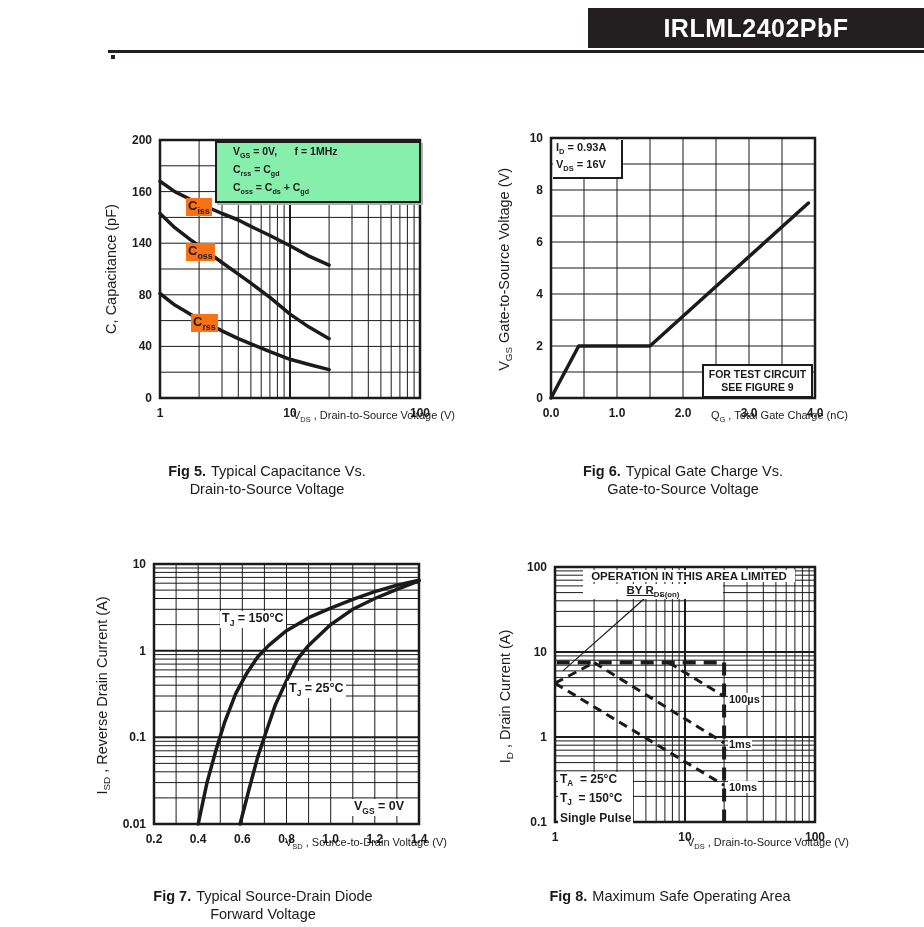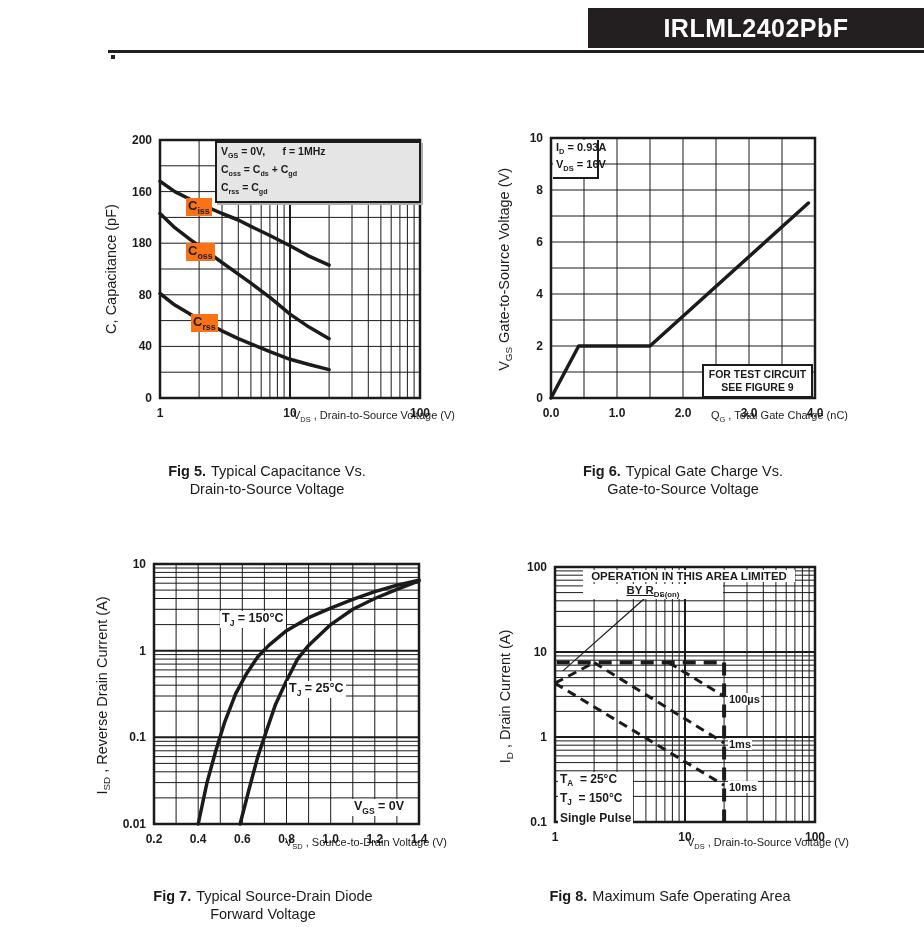--- a/index.html
+++ b/index.html
@@ -20,27 +20,27 @@
   .tick-x{position:absolute;width:44px;text-align:center;font-size:12px;font-weight:700;}
   .tick-y{position:absolute;width:48px;text-align:right;font-size:12px;font-weight:700;}
   
   .ytitle{width:300px;text-align:center;font-size:14.5px;transform:rotate(-90deg);}
   .xtitle{width:330px;text-align:right;font-size:11px;}
   .f5-ytitle{left:-39px;top:261px;} .f5-xtitle{left:125px;top:409px;}
   .f6-ytitle{left:355px;top:260px;} .f6-xtitle{left:518px;top:409px;}
   .f7-ytitle{left:-47px;top:686px;} .f7-xtitle{left:117px;top:836px;}
   .f8-ytitle{left:356px;top:687px;} .f8-xtitle{left:519px;top:836px;}
   
-  .legend5{left:215px;top:141px;width:206px;background:#e5e5e5;border:2px solid #1b1b1b;
-           box-shadow:2px 2px 0 #b0aeae;padding:2px 4px;}
+  .legend5{left:215px;top:141px;width:206px;background:#86efac;border:2px solid #1b1b1b;
+           box-shadow:2px 2px 0 #b0aeae;padding:2px 16px;}
   .legend5 div{font-size:10.5px;font-weight:700;line-height:13px;white-space:nowrap;}
   .curve-lbl{background:#f97316;padding:0 2px;font-size:13px;font-weight:700;}
   .lbl-ciss{left:186px;top:198px;} .lbl-coss{left:186px;top:243px;} .lbl-crss{left:191px;top:314px;}
   
-  .cond6{left:553px;top:140px;width:46px;background:#fff;border-right:2px solid #1b1b1b;
+  .cond6{left:553px;top:140px;width:70px;background:#fff;border-right:2px solid #1b1b1b;
          border-bottom:2px solid #1b1b1b;padding:1px 3px 2px 3px;}
   .cond6 div{font-size:11px;font-weight:700;line-height:13px;white-space:nowrap;}
   .note6{left:702px;top:364px;width:111px;background:#fff;border:2px solid #1b1b1b;
          text-align:center;padding:2px 0;}
   .note6 div{font-size:10.5px;font-weight:700;line-height:13px;text-align:center;}
   
   .anno{background:#fff;padding:0 2px;font-size:12.5px;font-weight:700;white-space:nowrap;}
   .lbl-150{left:220px;top:611px;} .lbl-25{left:287px;top:681px;} .lbl-vgs0{left:352px;top:799px;}
   
   .op1{left:583px;top:570px;width:212px;text-align:center;background:#fff;font-size:11.5px;font-weight:700;}
@@ -223,22 +223,22 @@
         <path d="M555.0 683.2 L724.1 785.3" fill="none" stroke="#1b1b1b" stroke-width="3" stroke-dasharray="9 6"></path>
       </g>
     </svg>
 
   <div id="overlays">
 
     <div class="ytitle f5-ytitle">C, Capacitance (pF)</div>
     <div class="xtitle f5-xtitle">V<sub>DS</sub> , Drain-to-Source Voltage (V)</div>
     <div class="legend5">
       <div>V<sub>GS</sub> = 0V,&nbsp;&nbsp;&nbsp;&nbsp;&nbsp;&nbsp;f = 1MHz</div>
+      <div>C<sub>rss</sub> = C<sub>gd</sub></div>
       <div>C<sub>oss</sub> = C<sub>ds</sub> + C<sub>gd</sub></div>
-      <div>C<sub>rss</sub> = C<sub>gd</sub></div>
     </div>
     <div class="curve-lbl lbl-ciss">C<sub>iss</sub></div>
     <div class="curve-lbl lbl-coss">C<sub>oss</sub></div>
     <div class="curve-lbl lbl-crss">C<sub>rss</sub></div>
     <div class="caption cap5">
       <div><span class="figno">Fig 5.</span><span>Typical Capacitance Vs.</span></div>
       <div>Drain-to-Source Voltage</div>
     </div>
 
     <div class="ytitle f6-ytitle">V<sub>GS</sub> Gate-to-Source Voltage (V)</div>
@@ -282,21 +282,21 @@
       <div><span class="figno">Fig 8.</span><span>Maximum Safe Operating Area</span></div>
       <div></div>
     </div>
 
   <div class="tick-x" style="left: 138px; top: 406px;">1</div>
       <div class="tick-x" style="left: 268px; top: 406px;">10</div>
       <div class="tick-x" style="left: 398px; top: 406px;">100</div>
       <div class="tick-y" style="left: 104px; top: 391px;">0</div>
       <div class="tick-y" style="left: 104px; top: 339.4px;">40</div>
       <div class="tick-y" style="left: 104px; top: 287.8px;">80</div>
-      <div class="tick-y" style="left: 104px; top: 236.2px;">180</div>
+      <div class="tick-y" style="left: 104px; top: 236.2px;">140</div>
       <div class="tick-y" style="left: 104px; top: 184.6px;">160</div>
       <div class="tick-y" style="left: 104px; top: 133px;">200</div>
       <div class="tick-x" style="left: 529px; top: 406px;">0.0</div>
       <div class="tick-x" style="left: 595px; top: 406px;">1.0</div>
       <div class="tick-x" style="left: 661px; top: 406px;">2.0</div>
       <div class="tick-x" style="left: 727px; top: 406px;">3.0</div>
       <div class="tick-x" style="left: 793px; top: 406px;">4.0</div>
       <div class="tick-y" style="left: 495px; top: 391px;">0</div>
       <div class="tick-y" style="left: 495px; top: 339px;">2</div>
       <div class="tick-y" style="left: 495px; top: 287px;">4</div>

